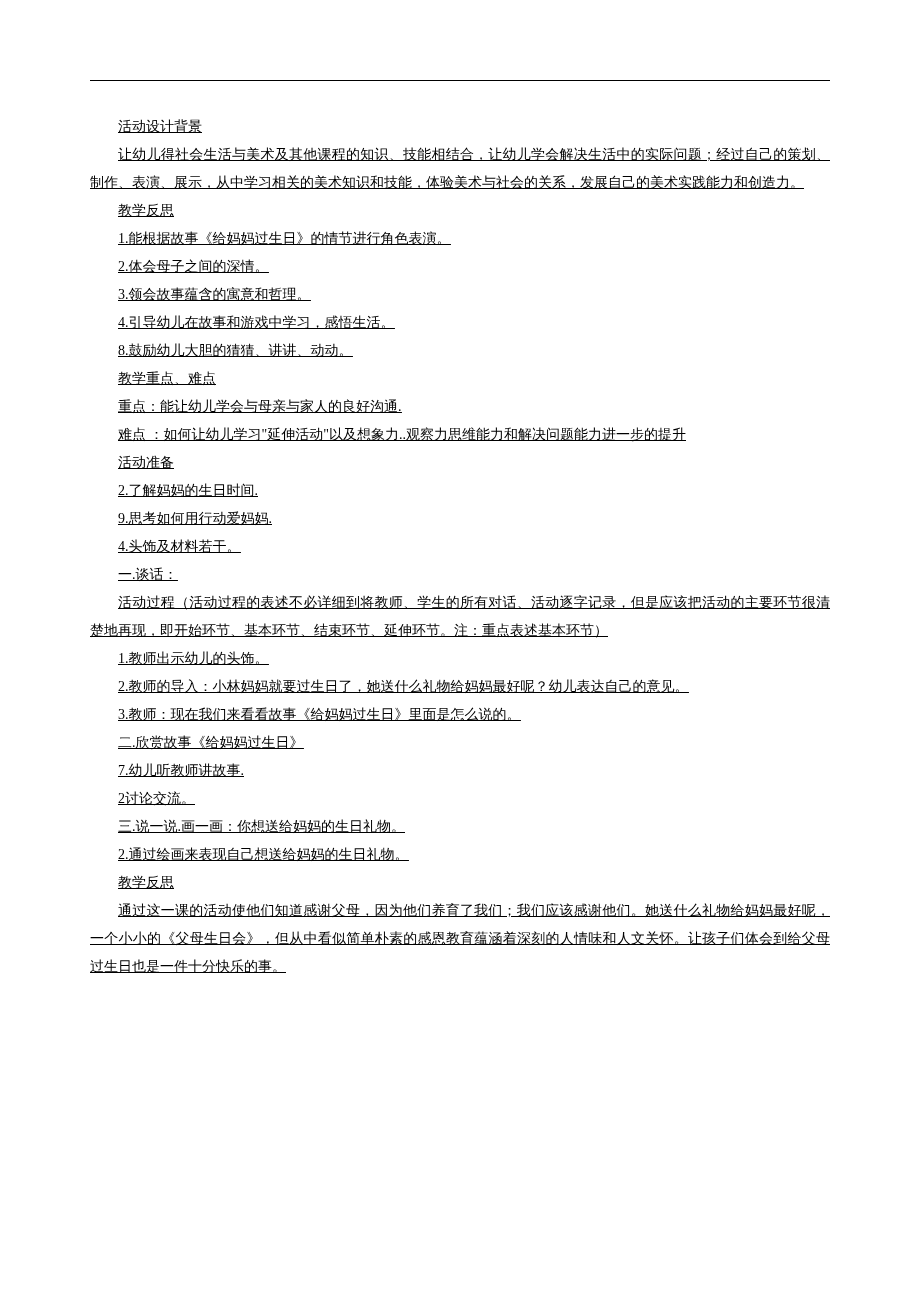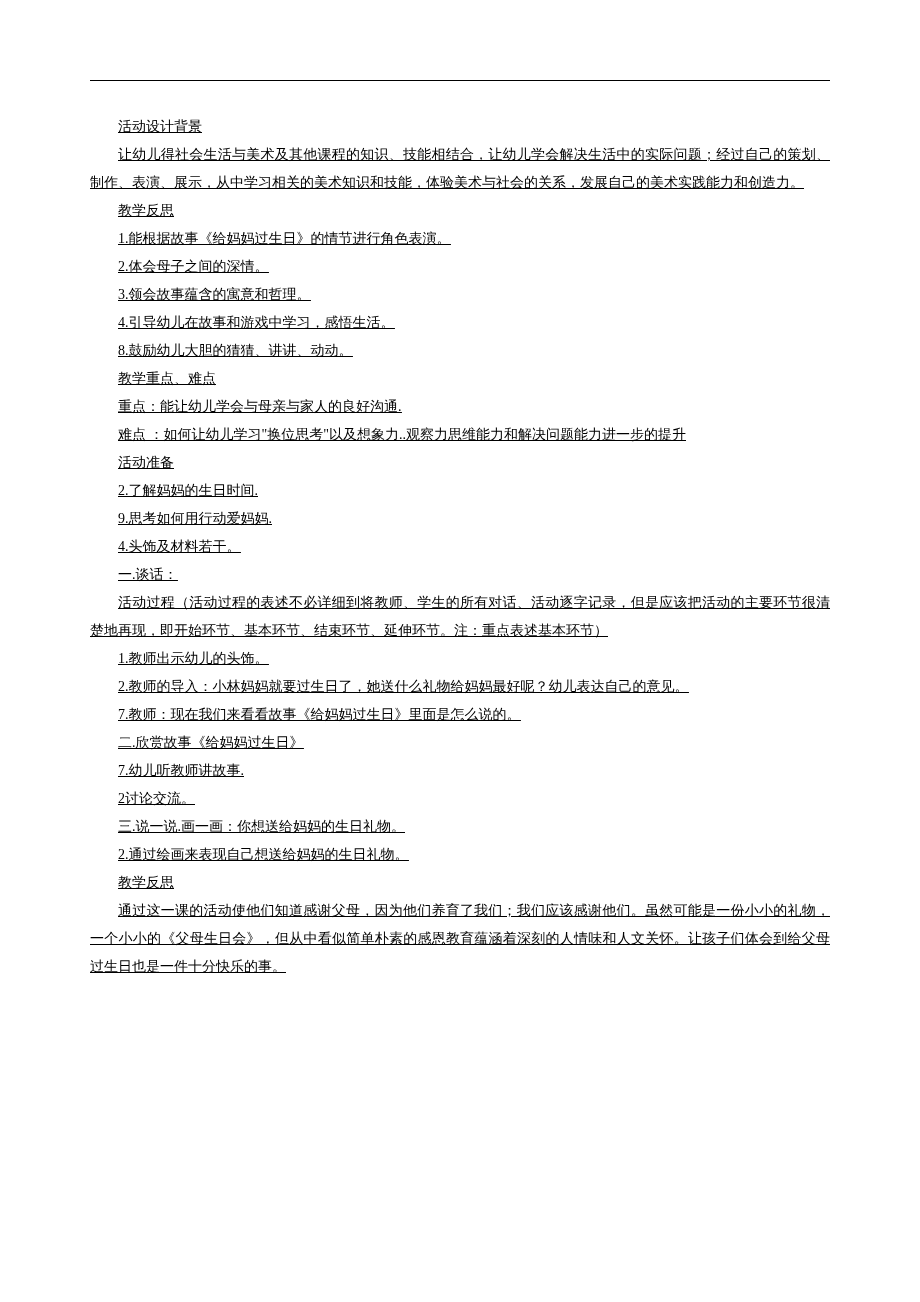--- a/index.html
+++ b/index.html
@@ -38,30 +38,30 @@
     <p class="indent-1">活动设计背景</p>
     <p class="indent-1">让幼儿得社会生活与美术及其他课程的知识、技能相结合，让幼儿学会解决生活中的实际问题；经过自己的策划、制作、表演、展示，从中学习相关的美术知识和技能，体验美术与社会的关系，发展自己的美术实践能力和创造力。</p>
     <p class="indent-1">教学反思</p>
     <p class="indent-1">1.能根据故事《给妈妈过生日》的情节进行角色表演。</p>
     <p class="indent-1">2.体会母子之间的深情。</p>
     <p class="indent-1">3.领会故事蕴含的寓意和哲理。</p>
     <p class="indent-1">4.引导幼儿在故事和游戏中学习，感悟生活。</p>
     <p class="indent-1">8.鼓励幼儿大胆的猜猜、讲讲、动动。</p>
     <p class="indent-1">教学重点、难点</p>
     <p class="indent-1">重点：能让幼儿学会与母亲与家人的良好沟通.</p>
-    <p class="indent-1">难点 ：如何让幼儿学习"换位思考"以及想象力..观察力思维能力和解决问题能力进一步的提升</p>
+    <p class="indent-1">难点 ：如何让幼儿学习"延伸活动"以及想象力..观察力思维能力和解决问题能力进一步的提升</p>
     <p class="indent-1">活动准备</p>
     <p class="indent-1">2.了解妈妈的生日时间.</p>
     <p class="indent-1">9.思考如何用行动爱妈妈.</p>
     <p class="indent-1">4.头饰及材料若干。</p>
     <p class="indent-1">一.谈话：</p>
     <p class="indent-1">活动过程（活动过程的表述不必详细到将教师、学生的所有对话、活动逐字记录，但是应该把活动的主要环节很清楚地再现，即开始环节、基本环节、结束环节、延伸环节。注：重点表述基本环节）</p>
     <p class="indent-1">1.教师出示幼儿的头饰。</p>
     <p class="indent-1">2.教师的导入：小林妈妈就要过生日了，她送什么礼物给妈妈最好呢？幼儿表达自己的意见。</p>
-    <p class="indent-1">7.教师：现在我们来看看故事《给妈妈过生日》里面是怎么说的。</p>
+    <p class="indent-1">3.教师：现在我们来看看故事《给妈妈过生日》里面是怎么说的。</p>
     <p class="indent-1">二.欣赏故事《给妈妈过生日》</p>
     <p class="indent-1">7.幼儿听教师讲故事.</p>
     <p class="indent-1">2讨论交流。</p>
     <p class="indent-1">三.说一说.画一画：你想送给妈妈的生日礼物。</p>
     <p class="indent-1">2.通过绘画来表现自己想送给妈妈的生日礼物。</p>
     <p class="indent-1">教学反思</p>
-    <p class="indent-1">通过这一课的活动使他们知道感谢父母，因为他们养育了我们；我们应该感谢他们。虽然可能是一份小小的礼物，一个小小的《父母生日会》，但从中看似简单朴素的感恩教育蕴涵着深刻的人情味和人文关怀。让孩子们体会到给父母过生日也是一件十分快乐的事。</p>
+    <p class="indent-1">通过这一课的活动使他们知道感谢父母，因为他们养育了我们；我们应该感谢他们。她送什么礼物给妈妈最好呢，一个小小的《父母生日会》，但从中看似简单朴素的感恩教育蕴涵着深刻的人情味和人文关怀。让孩子们体会到给父母过生日也是一件十分快乐的事。</p>
   </div>
 
 </body></html>

